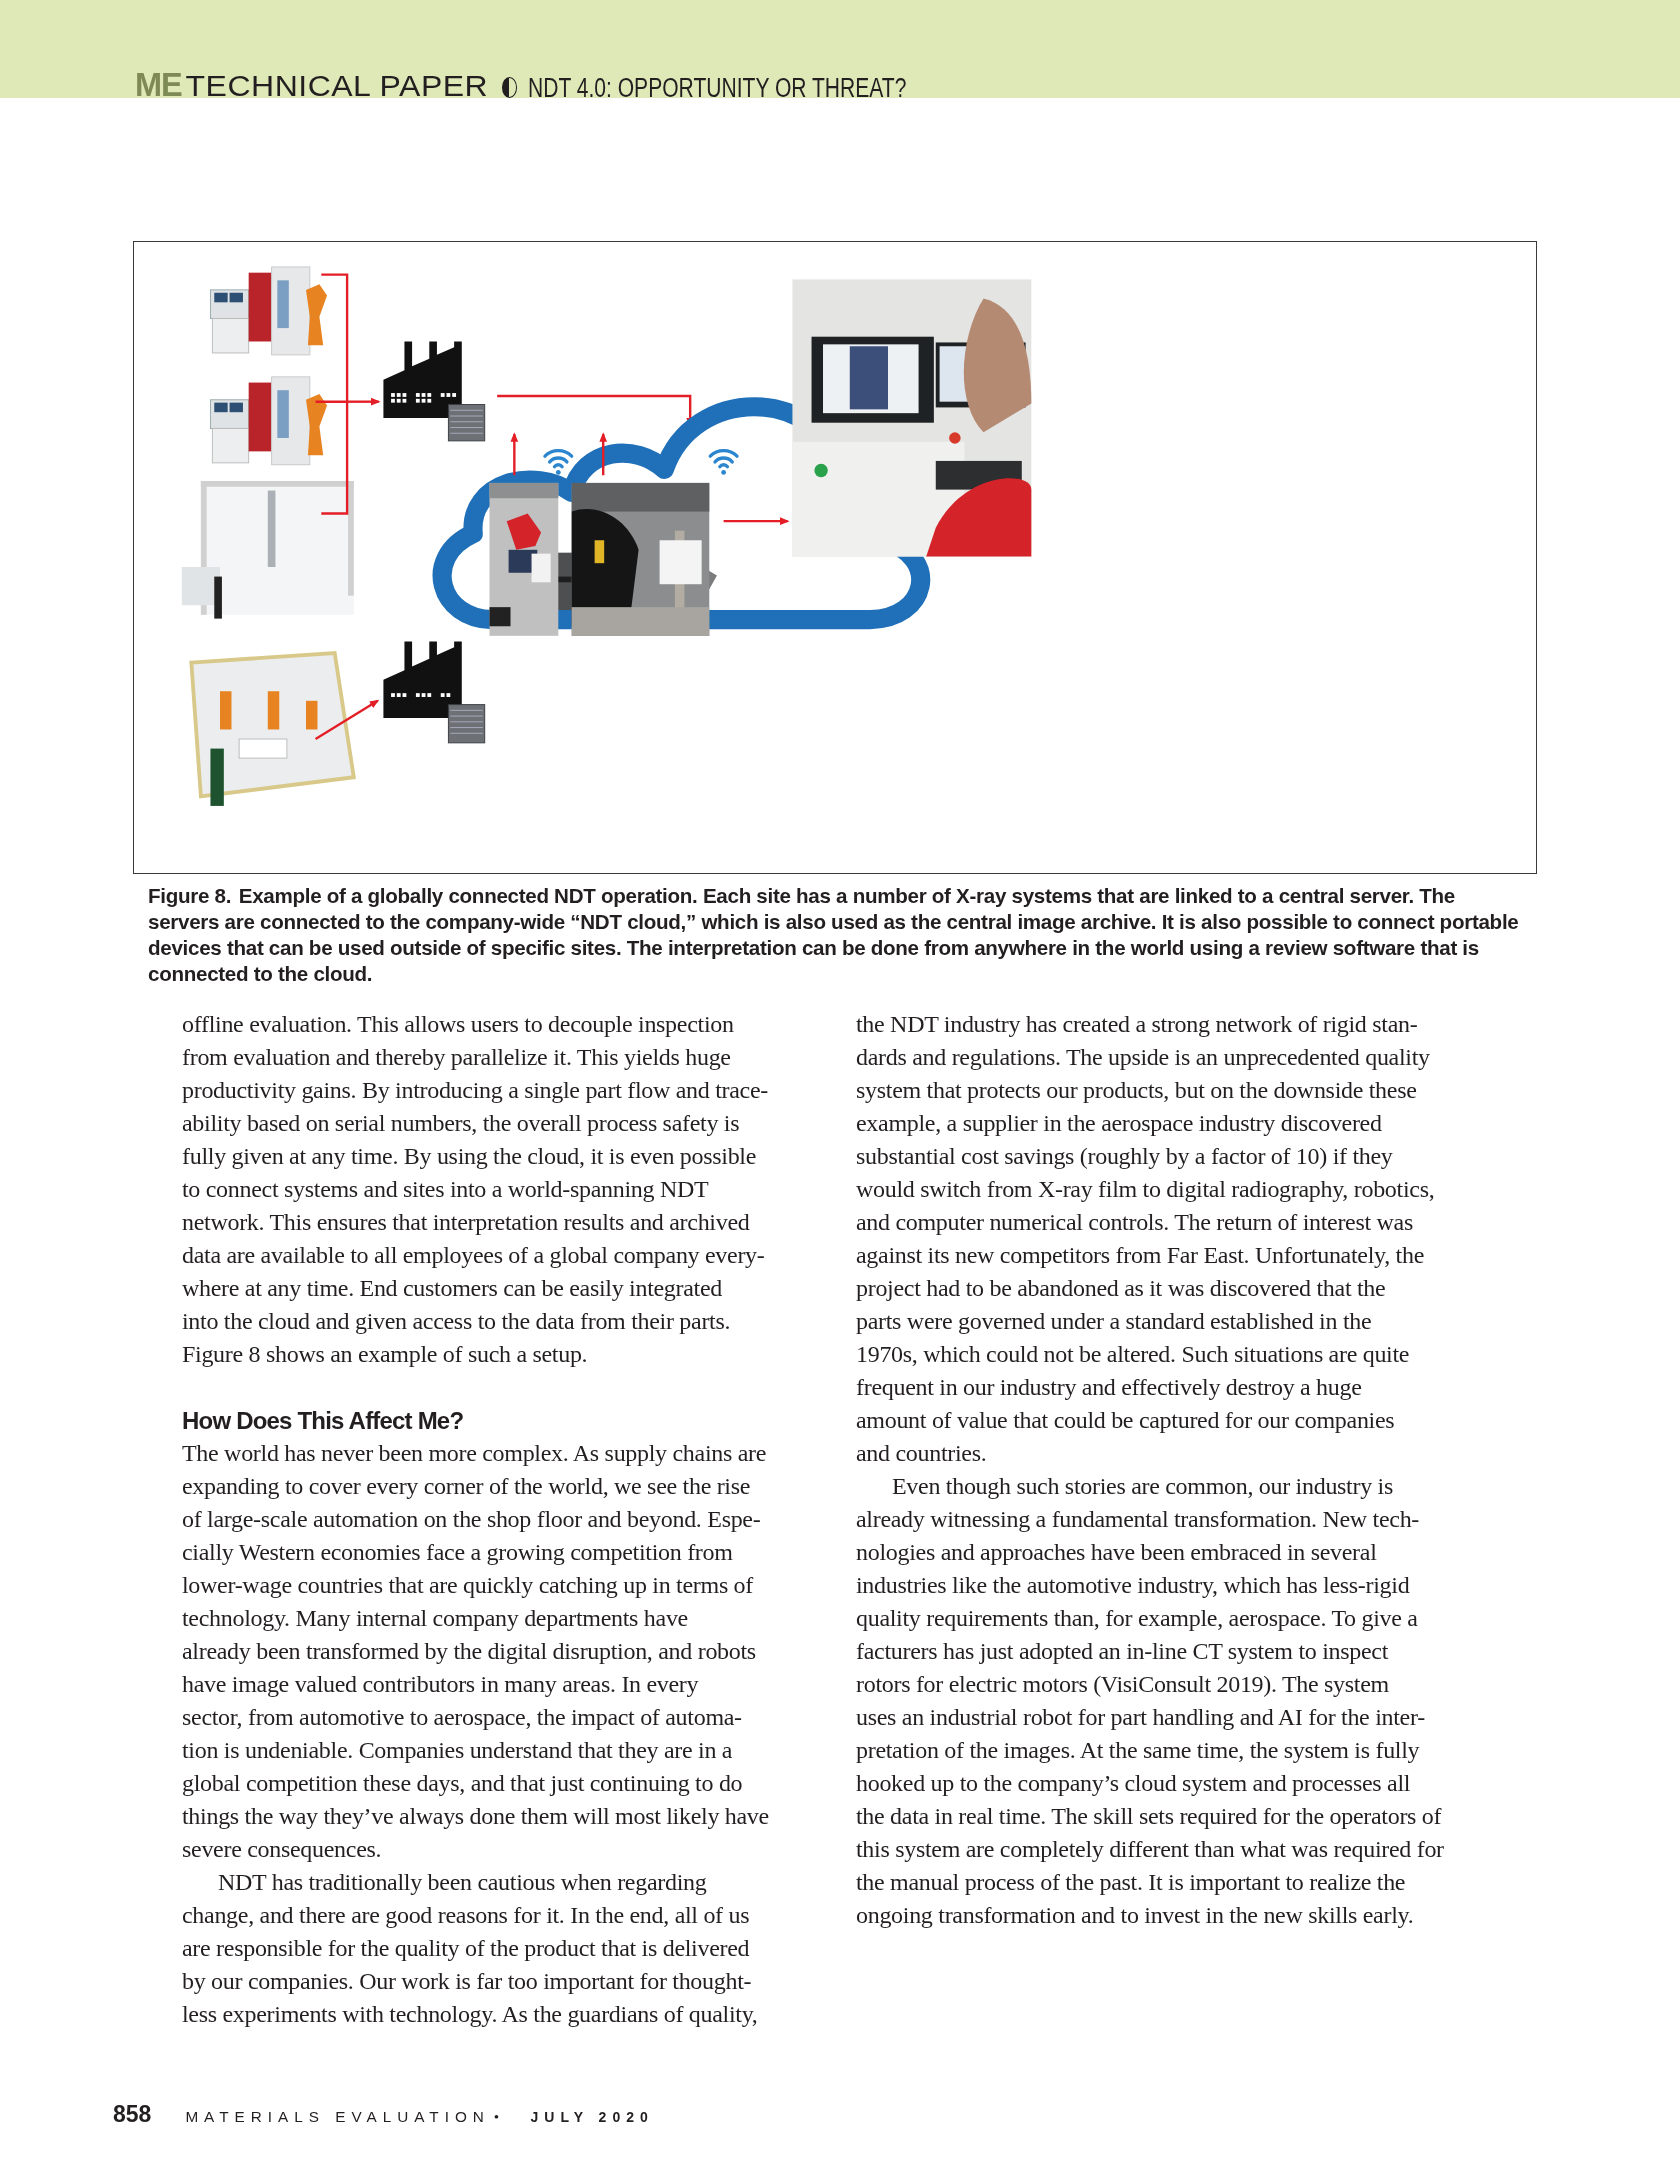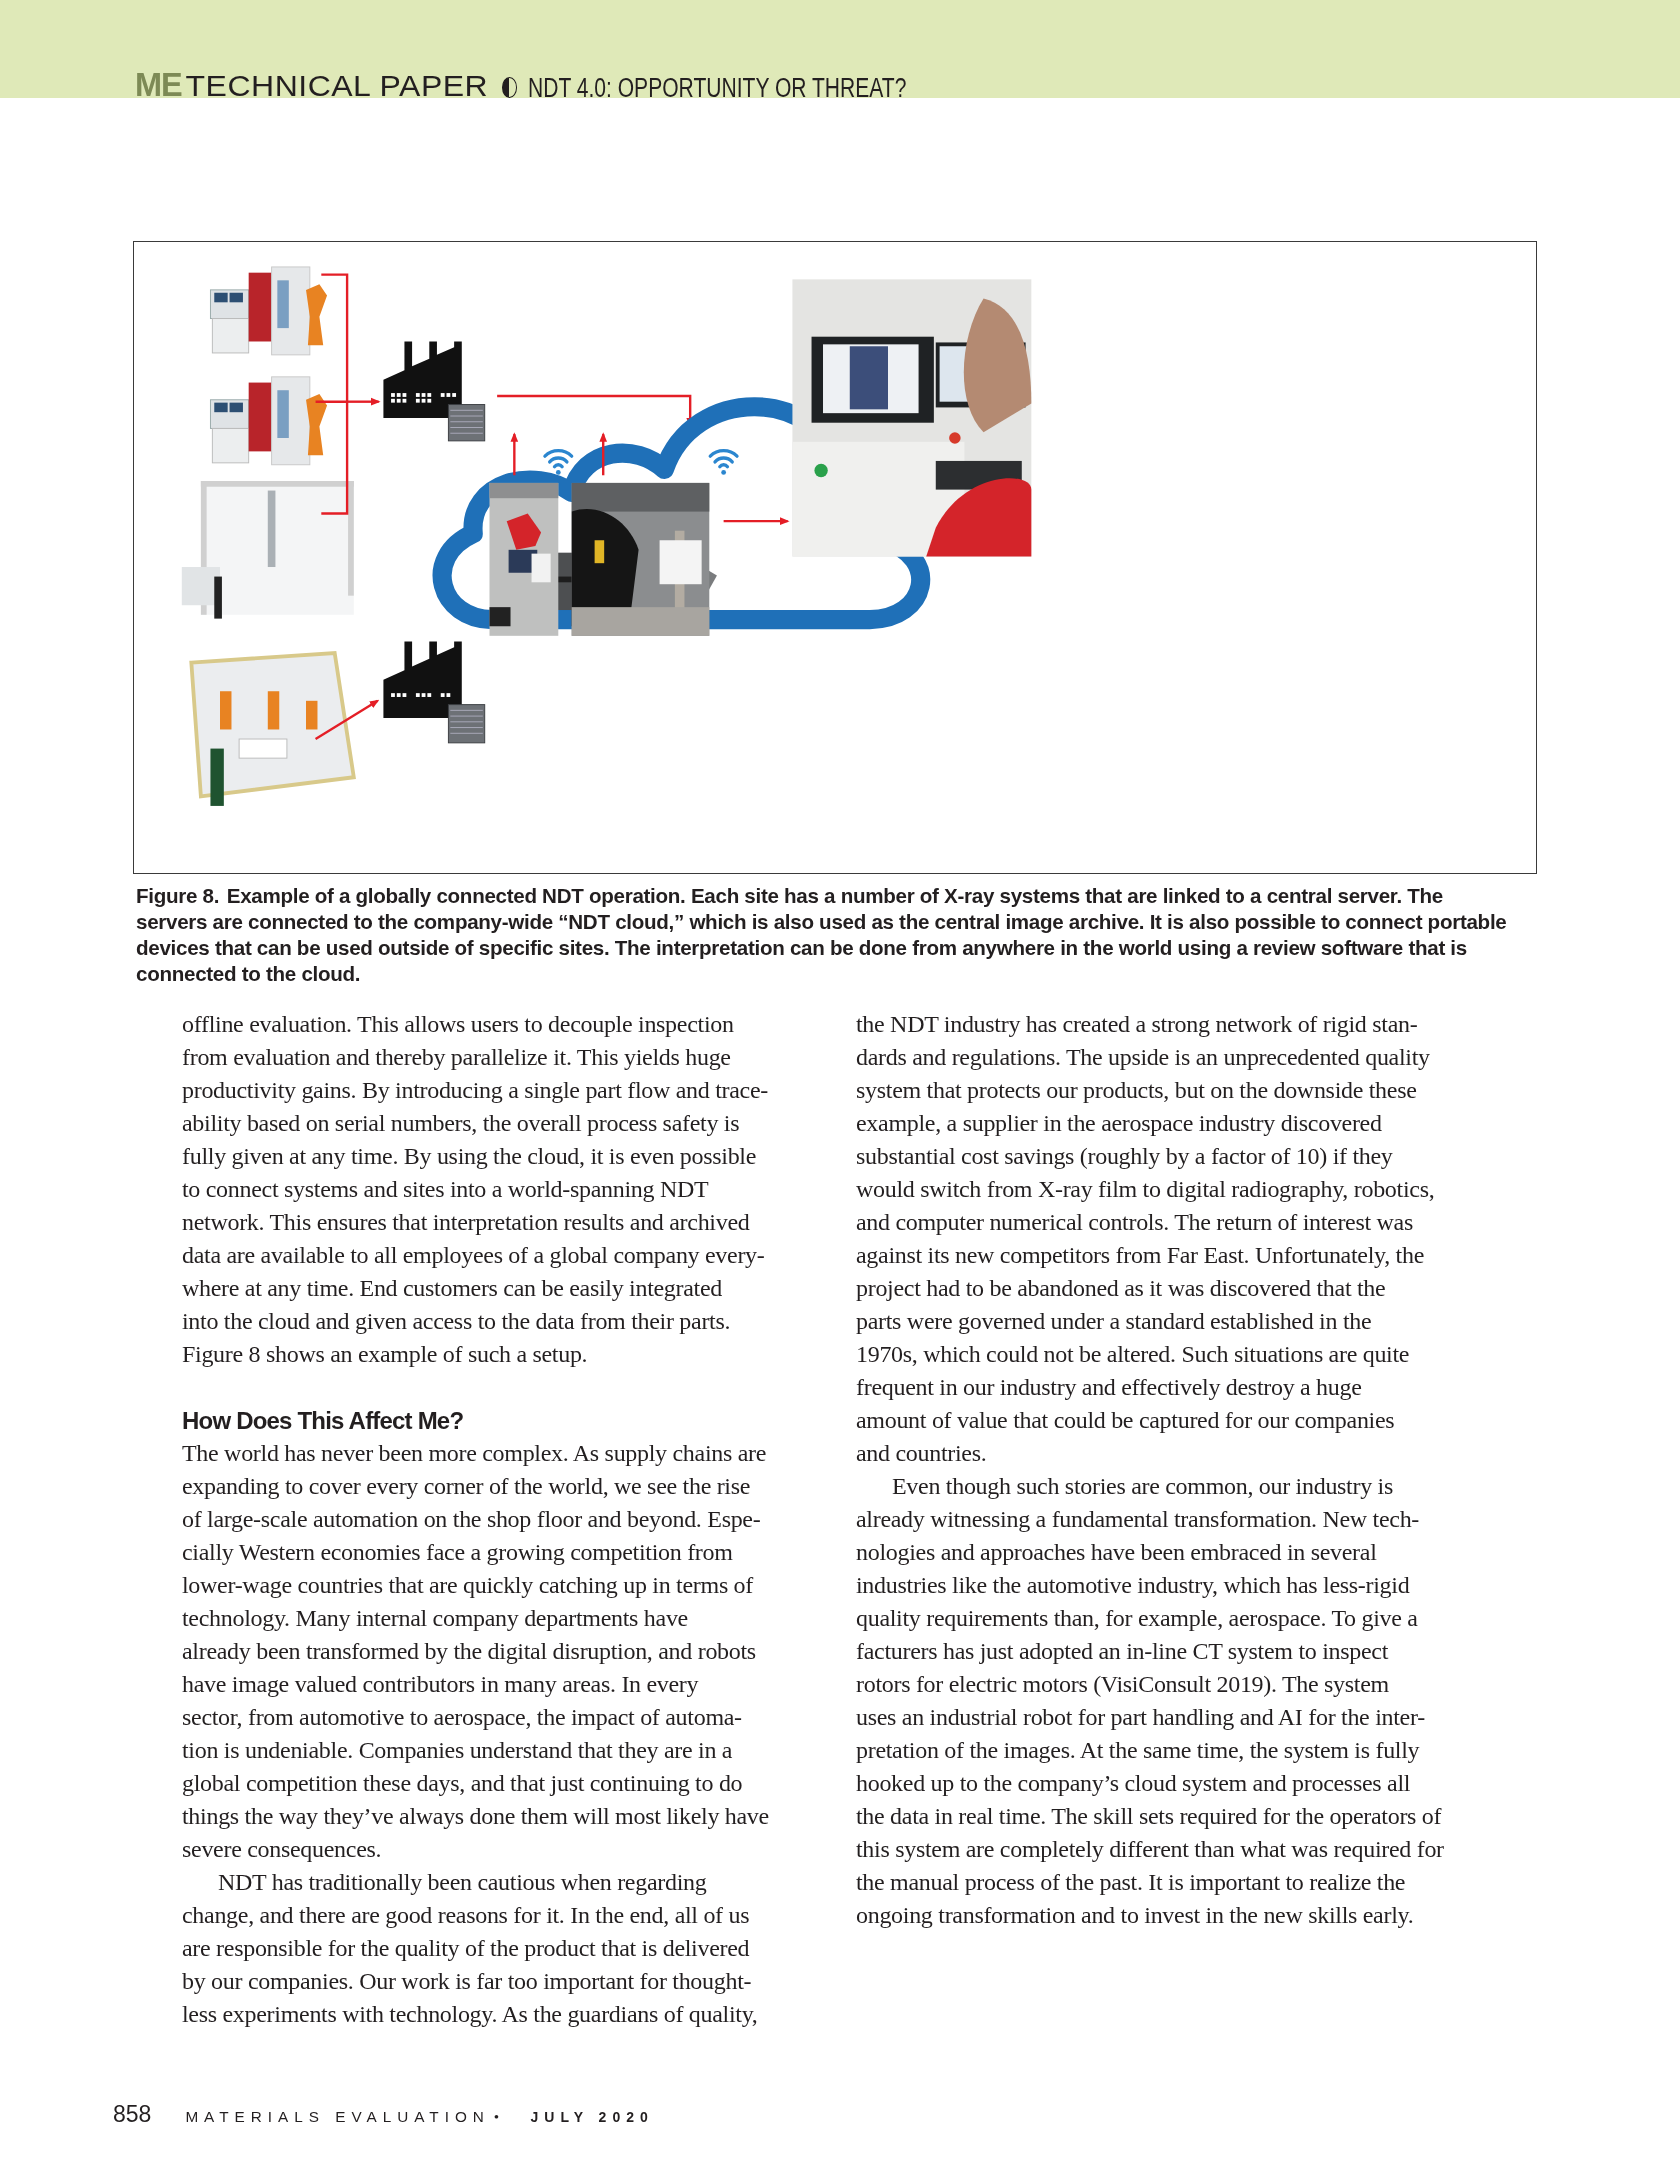--- a/index.html
+++ b/index.html
@@ -37,21 +37,21 @@
       letter-spacing: 0px;
     }
 
     .figure-box {
       position: absolute; left: 133px; top: 241px; width: 1404px; height: 633px;
       border: 1.9px solid #3a3a3a; box-sizing: border-box; background: #fff;
     }
     .fig-svg { position: absolute; left: 0; top: 0; }
 
     .caption {
-      position: absolute; left: 136px; top: 883px; width: 1415px;
+      position: absolute; left: 148px; top: 883px; width: 1415px;
       font-family: "Liberation Sans", sans-serif; font-weight: bold;
       font-size: 20.6px; line-height: 26px; color: #231f20;
       letter-spacing: -0.3px;
     }
     .caption-label { margin-right: 7.6px; }
 
     .col {
       position: absolute; top: 1008px; width: 700px;
       font-size: 24px; line-height: 33px; color: #231f20;
       letter-spacing: -0.3px;
@@ -66,20 +66,21 @@
       line-height: 33px; color: #231f20;
     }
 
     .footer {
       position: absolute; left: 113px; top: 2101px; white-space: nowrap;
       display: flex; align-items: baseline;
     }
     .footer-page {
       font-family: "Liberation Sans", sans-serif; font-size: 23px; color: #231f20;
       margin-right: 34px;
+      font-weight: bold;
     }
     .footer-journal {
       font-family: "Liberation Sans", sans-serif; font-size: 15.3px;
       letter-spacing: 6px; color: #231f20;
     }
     .footer-sep { font-size: 15.3px; margin: 0 11.5px 0 3.8px; }
     .footer-date {
       font-family: "Liberation Sans", sans-serif; font-weight: bold;
       font-size: 14px; letter-spacing: 6px; color: #231f20; margin-left: 20px;
     }

